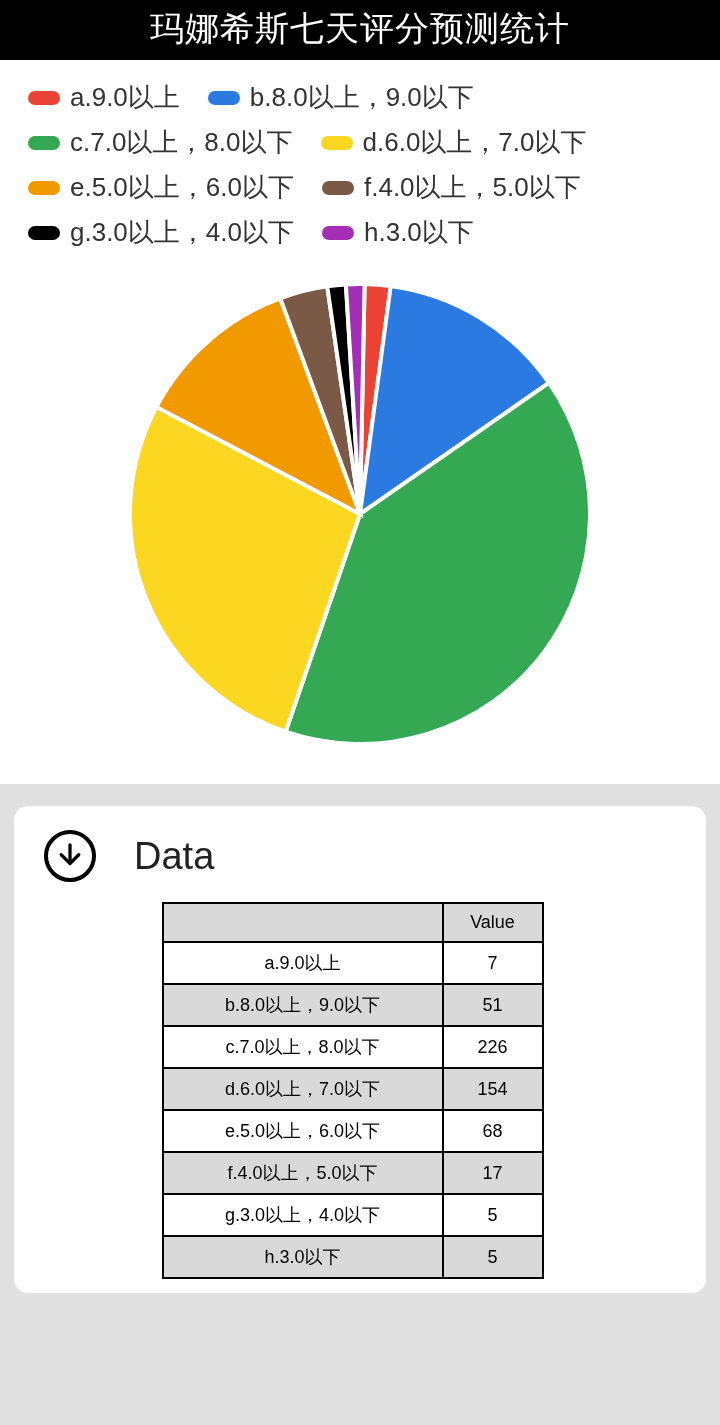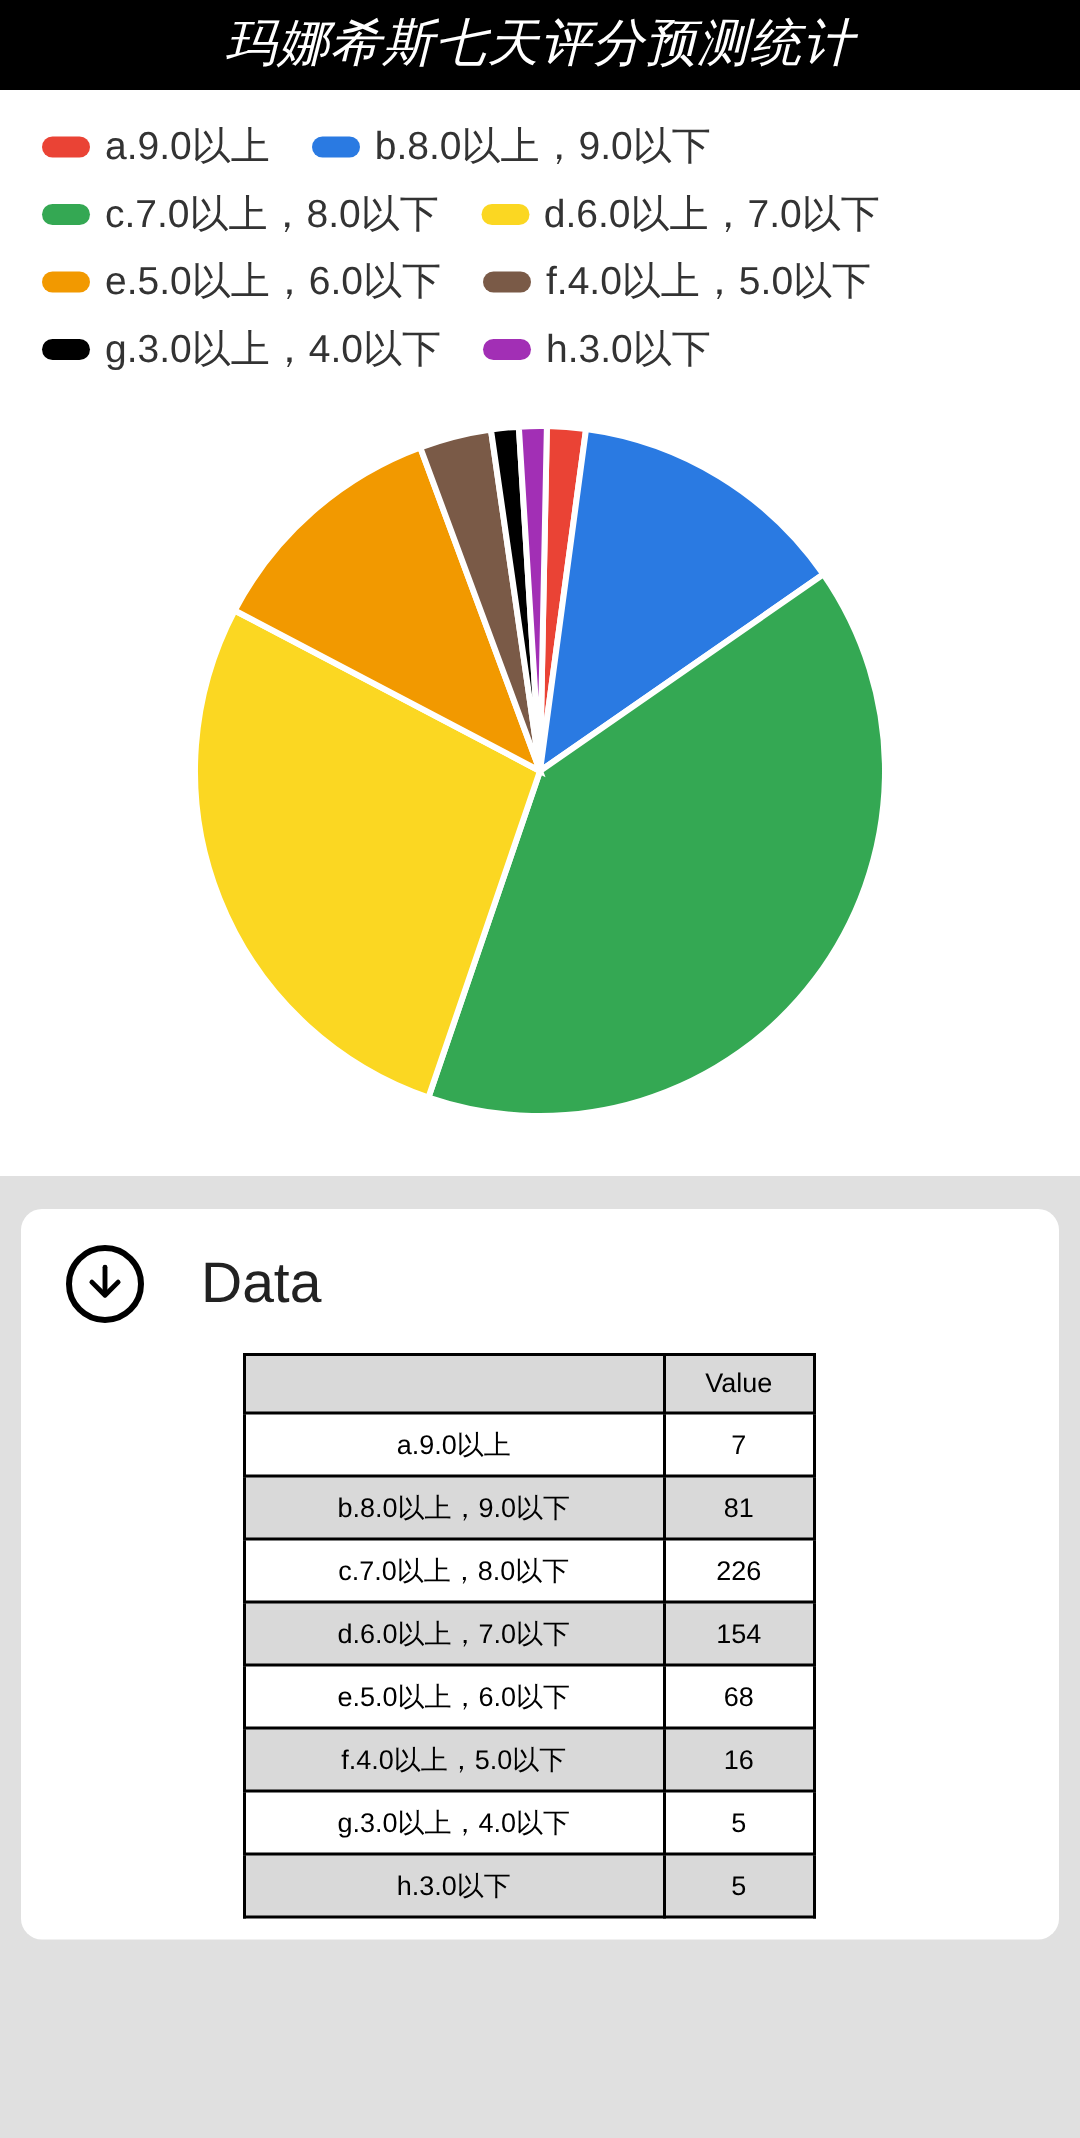--- a/index.html
+++ b/index.html
@@ -10,21 +10,20 @@
     font-family: Arial, "Microsoft YaHei", sans-serif;
     overflow: hidden;
   }
   .title-bar {
     background: #000;
     color: #fff;
     text-align: center;
     font-size: 34px;
     padding: 6px 0 8px 0;
     letter-spacing: 1px;
-    font-style: italic;
   }
   .chart-panel {
     background: #fff;
     padding: 14px 20px 24px 20px;
   }
   .legend {
     display: flex;
     flex-wrap: wrap;
     gap: 10px 28px;
     font-size: 26px;
@@ -161,37 +160,37 @@
         <th>Value</th>
       </tr>
     </thead>
     <tbody id="table-body">
         <tr>
           <td class="label">a.9.0以上</td>
           <td class="val">7</td>
         </tr>
         <tr class="alt">
           <td class="label">b.8.0以上，9.0以下</td>
-          <td class="val">81</td>
+          <td class="val">51</td>
         </tr>
         <tr>
           <td class="label">c.7.0以上，8.0以下</td>
           <td class="val">226</td>
         </tr>
         <tr class="alt">
           <td class="label">d.6.0以上，7.0以下</td>
           <td class="val">154</td>
         </tr>
         <tr>
           <td class="label">e.5.0以上，6.0以下</td>
           <td class="val">68</td>
         </tr>
         <tr class="alt">
           <td class="label">f.4.0以上，5.0以下</td>
-          <td class="val">16</td>
+          <td class="val">17</td>
         </tr>
         <tr>
           <td class="label">g.3.0以上，4.0以下</td>
           <td class="val">5</td>
         </tr>
         <tr class="alt">
           <td class="label">h.3.0以下</td>
           <td class="val">5</td>
         </tr>
       </tbody>

